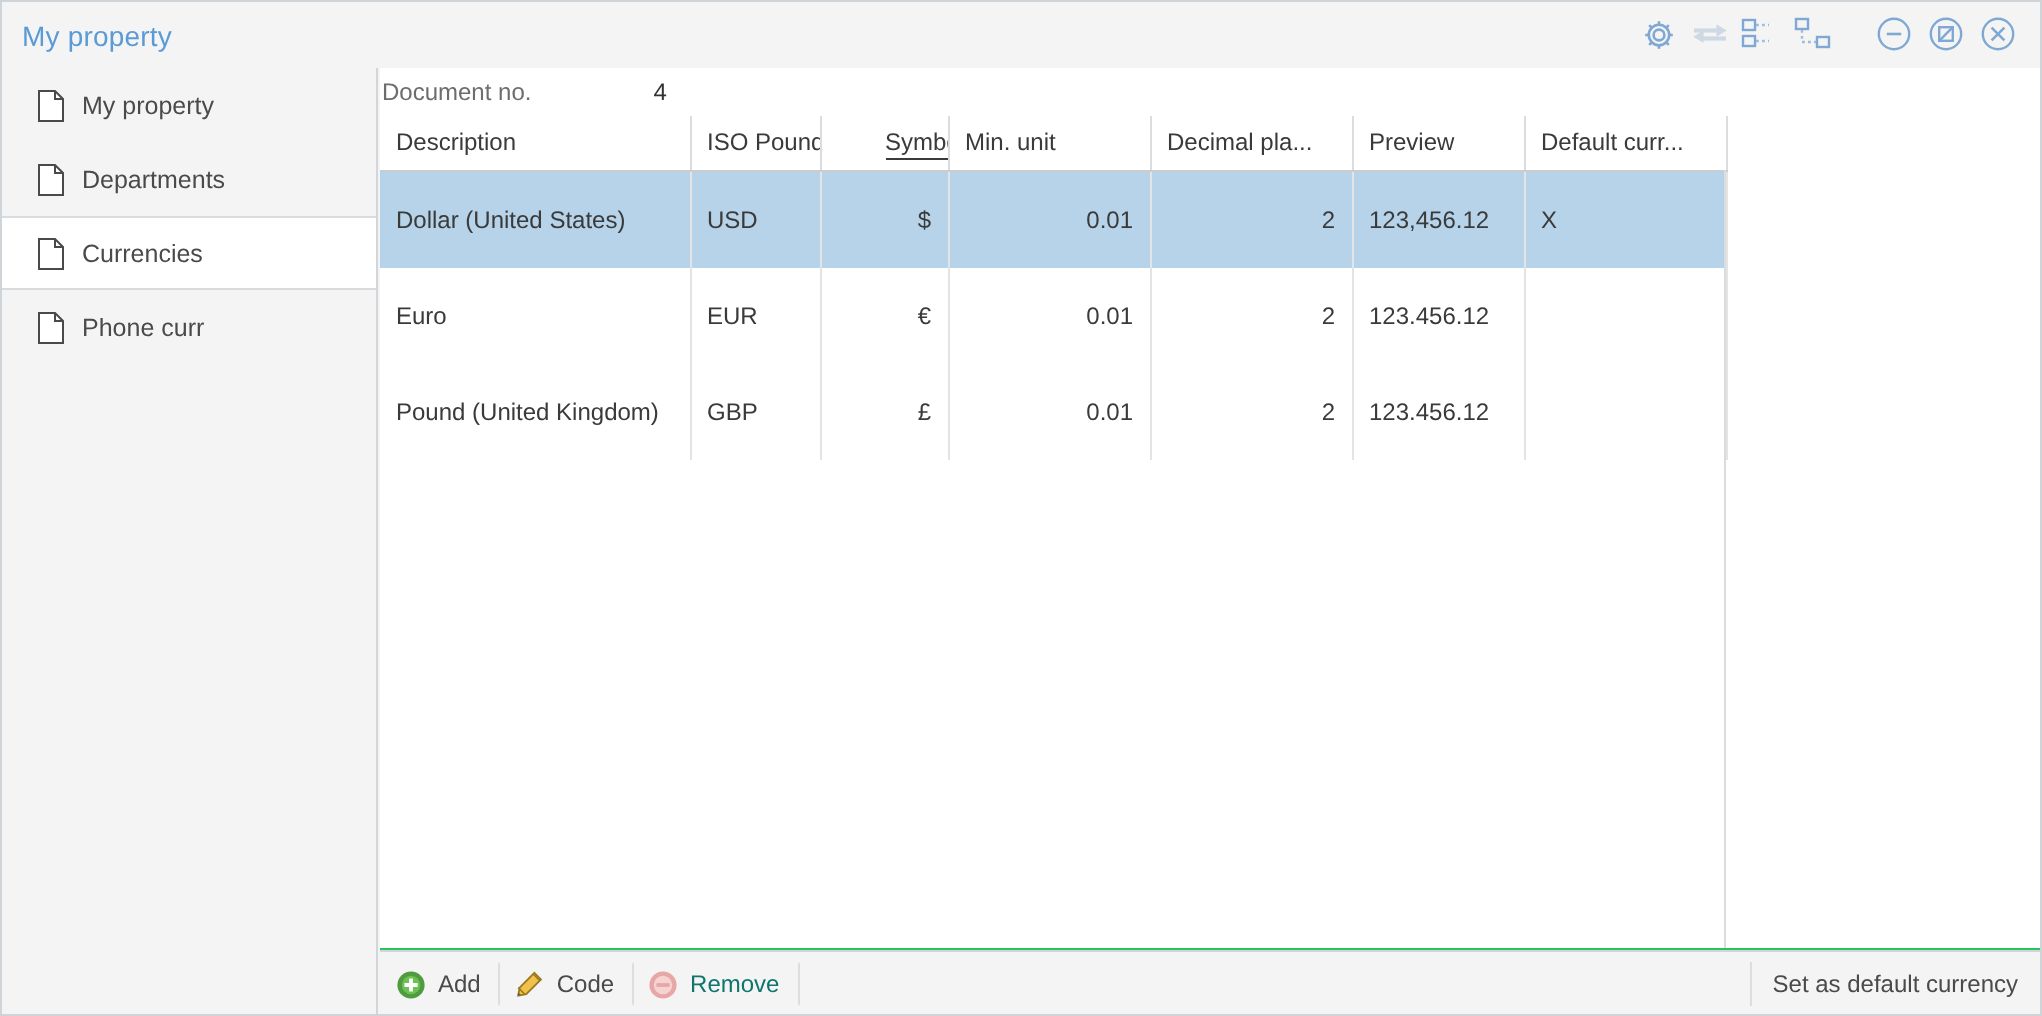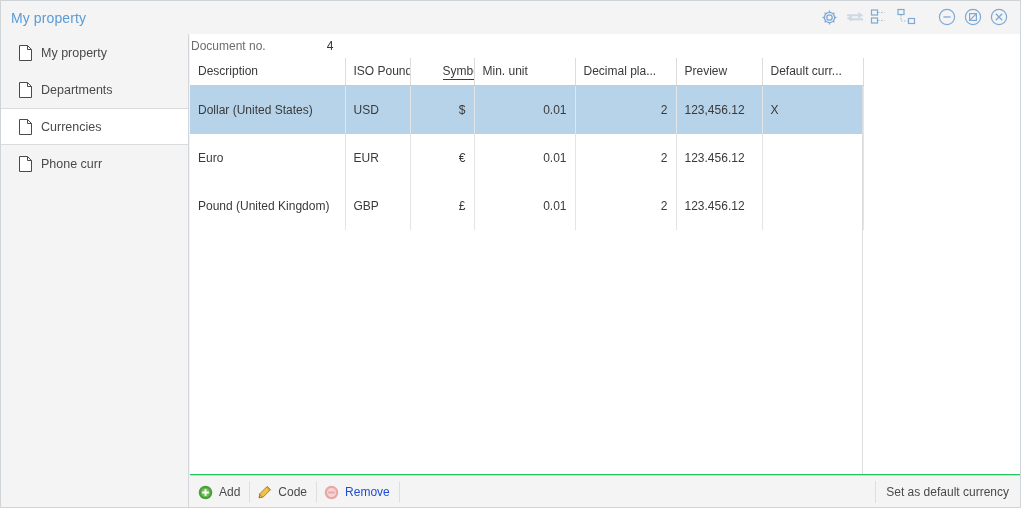--- a/index.html
+++ b/index.html
@@ -231,21 +231,21 @@
     white-space: nowrap;
     box-sizing: border-box;
   }
   .fbtn .bicon {
     width: 15px;
     height: 15px;
     margin-right: 6px;
     flex: 0 0 auto;
   }
   .fbtn .bicon svg { display: block; }
-  .fbtn.disabled { color: #1d4ed8; justify-content: space-between; }
+  .fbtn.disabled { color: #0f766e; justify-content: space-between; }
   .footer-right {
     position: absolute;
     right: 2px;
     top: 5px;
     height: 22px;
     display: flex;
     align-items: center;
     padding: 0 10px;
     background: #f4f4f4;
     border-left: 1px solid #dcdfe2;

